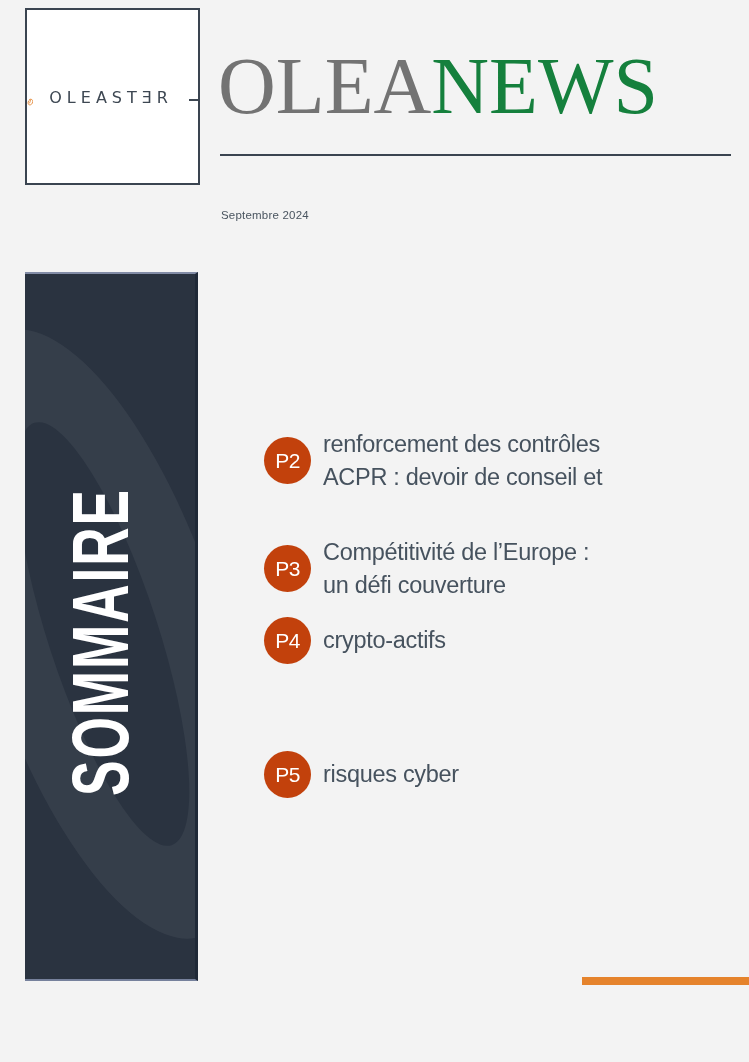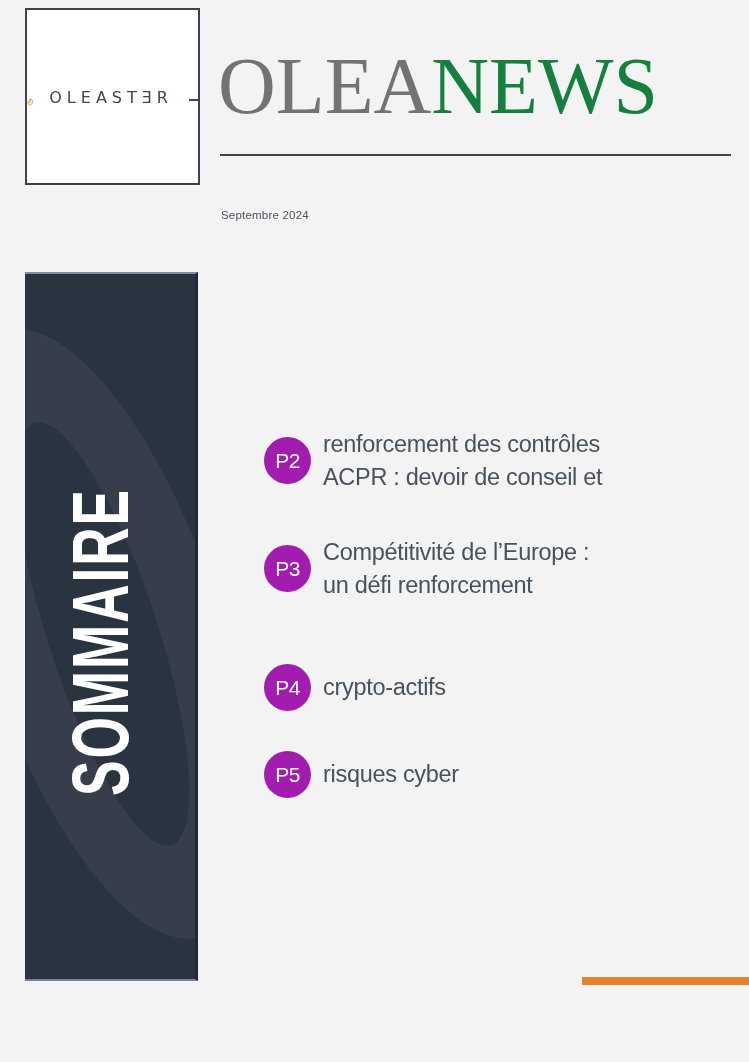--- a/index.html
+++ b/index.html
@@ -107,38 +107,38 @@
     left: 264px;
     display: flex;
     align-items: center;
     gap: 12px;
     cursor: pointer;
   }
   .toc-badge {
     flex: 0 0 auto;
     width: 47px; height: 47px;
     border-radius: 50%;
-    background: #a21caf;
+    background: #c2410c;
     color: #ffffff;
     display: flex;
     align-items: center;
     justify-content: center;
     font-size: 21px;
     letter-spacing: -0.5px;
   }
   .toc-title {
     font-size: 23.5px;
     line-height: 32.5px;
     letter-spacing: -0.3px;
     color: #46525e;
     white-space: nowrap;
   }
   .toc-row-1 { top: 428px; }
   .toc-row-2 { top: 536px; }
-  .toc-row-3 { top: 664px; }
+  .toc-row-3 { top: 617px; }
   .toc-row-4 { top: 751px; }
 
   
   .footer-accent-bar {
     position: absolute;
     left: 582px; top: 977px;
     width: 167px; height: 8px;
     background: #e5832c;
   }
 </style>
@@ -182,21 +182,21 @@
     <div class="toc-title">
       <div>renforcement des contrôles</div>
       <div>ACPR : devoir de conseil et</div>
     </div>
   </div>
 
   <div class="toc-row toc-row-2">
     <div class="toc-badge">P3</div>
     <div class="toc-title">
       <div>Compétitivité de l’Europe :</div>
-      <div>un défi renforcement</div>
+      <div>un défi couverture</div>
     </div>
   </div>
 
   <div class="toc-row toc-row-3">
     <div class="toc-badge">P4</div>
     <div class="toc-title">
       <div>crypto-actifs</div>
     </div>
   </div>
 

